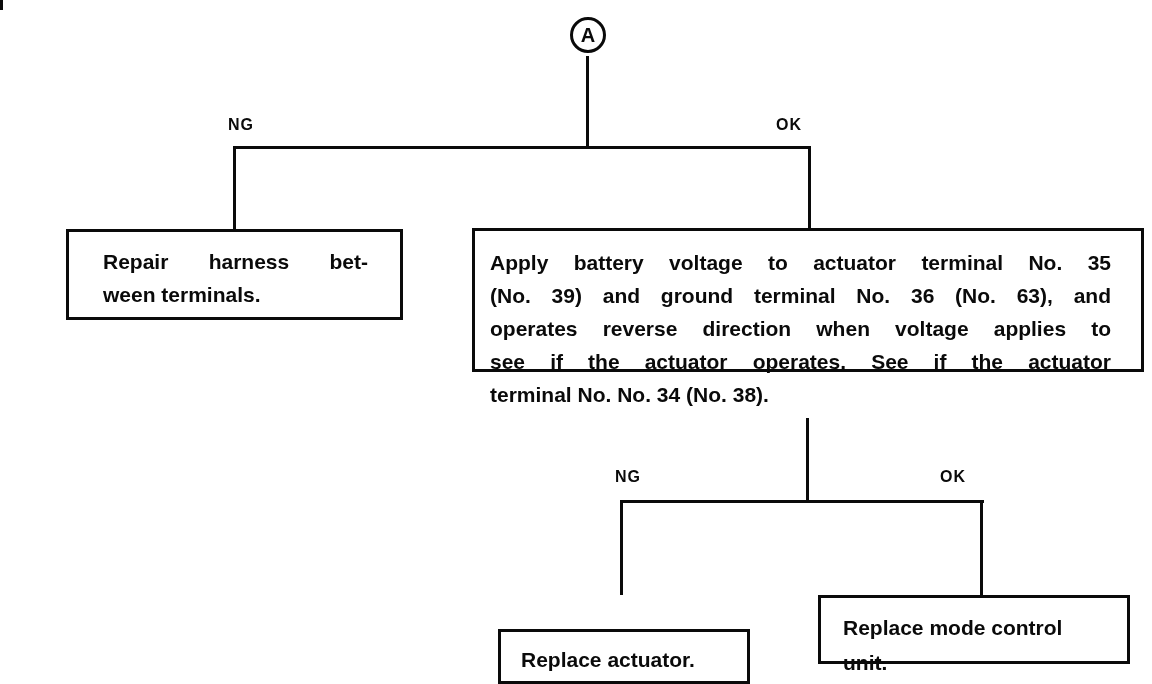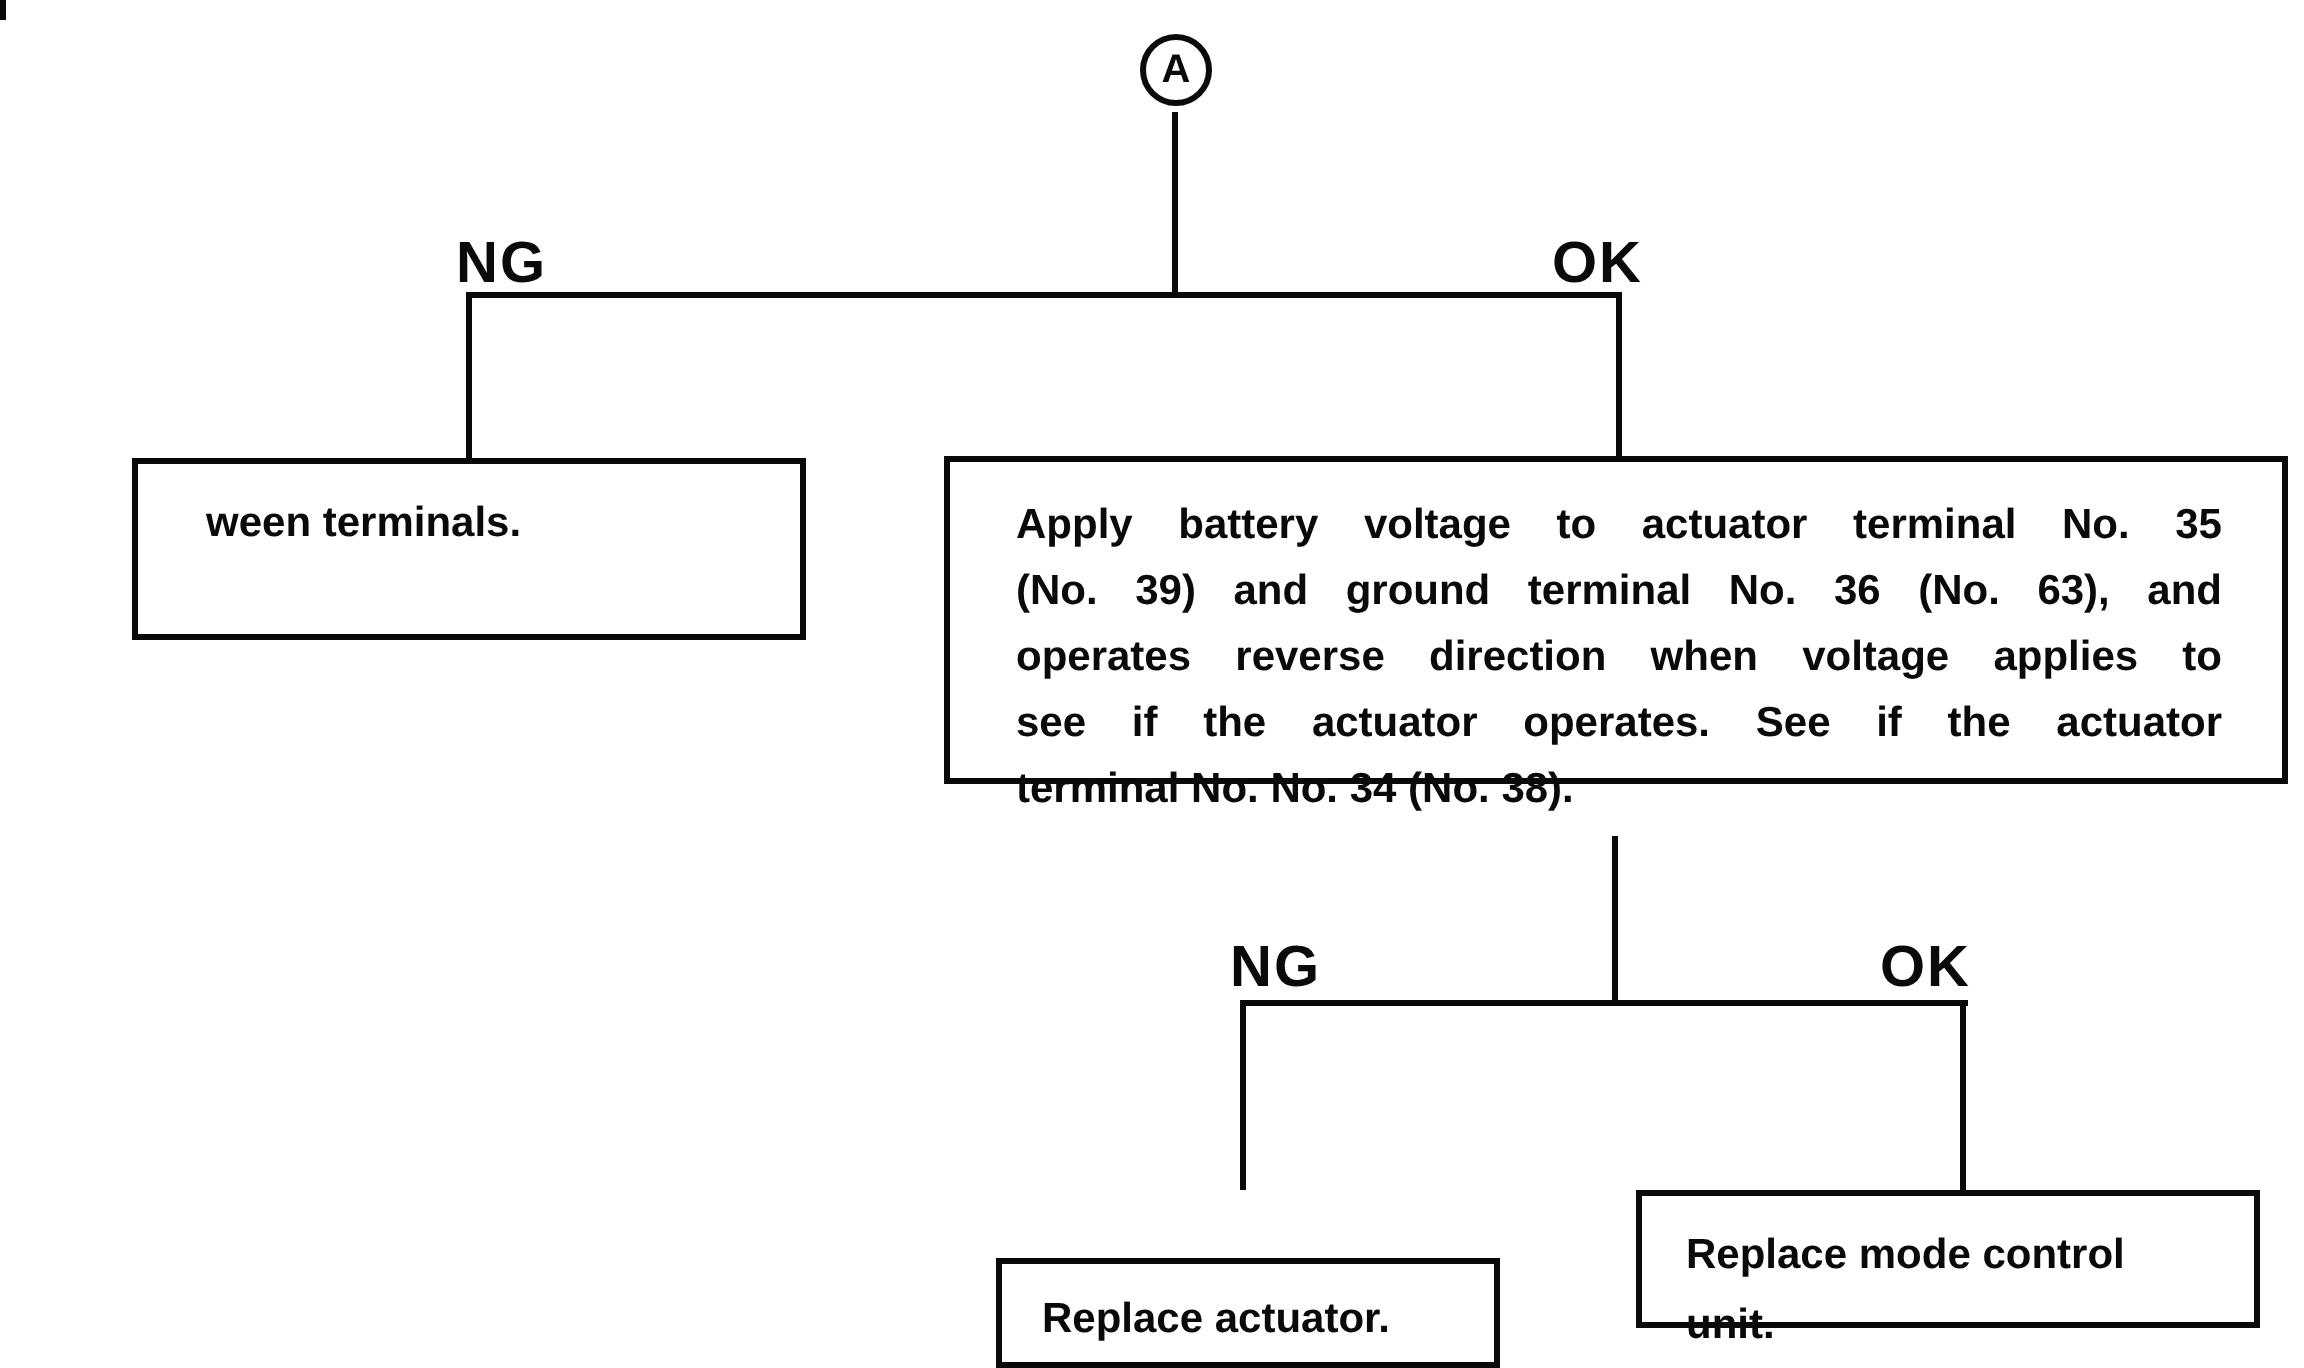--- a/index.html
+++ b/index.html
@@ -29,21 +29,21 @@
     box-sizing: border-box;
     display: flex;
     align-items: center;
     justify-content: center;
     font-size: 20px;
     font-weight: 700;
     background: #ffffff;
   }
   .branch-label {
     position: absolute;
-    font-size: 29px;
+    font-size: 16px;
     font-weight: 700;
     letter-spacing: 1px;
     white-space: nowrap;
   }
   .node-box {
     position: absolute;
     border: 3px solid #0a0a0a;
     box-sizing: border-box;
     background: #ffffff;
     font-size: 21px;
@@ -55,21 +55,21 @@
   }
   .jl {
     text-align: justify;
     text-align-last: justify;
   }
   .ll {
     text-align: right;
     text-align-last: left;
   }
   .box-repair   { left: 66px;  top: 229px; width: 337px; height: 91px;  padding: 13px 32px 0 34px; }
-  .box-apply    { left: 472px; top: 228px; width: 672px; height: 164px; padding: 15px 30px 0 33px; }
+  .box-apply    { left: 472px; top: 228px; width: 672px; height: 144px; padding: 15px 30px 0 15px; }
   .box-actuator { left: 498px; top: 629px; width: 252px; height: 55px;  padding: 11px 10px 0 20px; }
   .box-mode     { left: 818px; top: 595px; width: 312px; height: 69px;  padding: 12px 14px 0 22px; }
   .box-mode .tline { line-height: 35px; }
   .scan-artifact {
     position: absolute;
     left: 0; top: 0;
     width: 3px; height: 10px;
     background: #0a0a0a;
   }
 </style>
@@ -88,20 +88,21 @@
 
   <div class="hline" style="left:233px; top:146px; width:578px; height:3px;"></div>
 
   <div class="branch-label" style="left:228px; top:116px;">NG</div>
   <div class="branch-label" style="left:776px; top:116px;">OK</div>
 
   <div class="vline" style="left:233px; top:148px; width:3px; height:81px;"></div>
   <div class="vline" style="left:808px; top:148px; width:3px; height:80px;"></div>
 
   <div class="node-box box-repair">
+    <div class="tline jl">Repair harness bet-</div>
     <div class="tline ll">ween terminals.</div>
   </div>
 
   <div class="node-box box-apply">
     <div class="tline jl">Apply battery voltage to actuator terminal No. 35</div>
     <div class="tline jl">(No. 39) and ground terminal No. 36 (No. 63), and</div>
     <div class="tline jl">operates reverse direction when voltage applies to</div>
     <div class="tline jl">see if the actuator operates. See if the actuator</div>
     <div class="tline ll">terminal No. No. 34 (No. 38).</div>
   </div>

